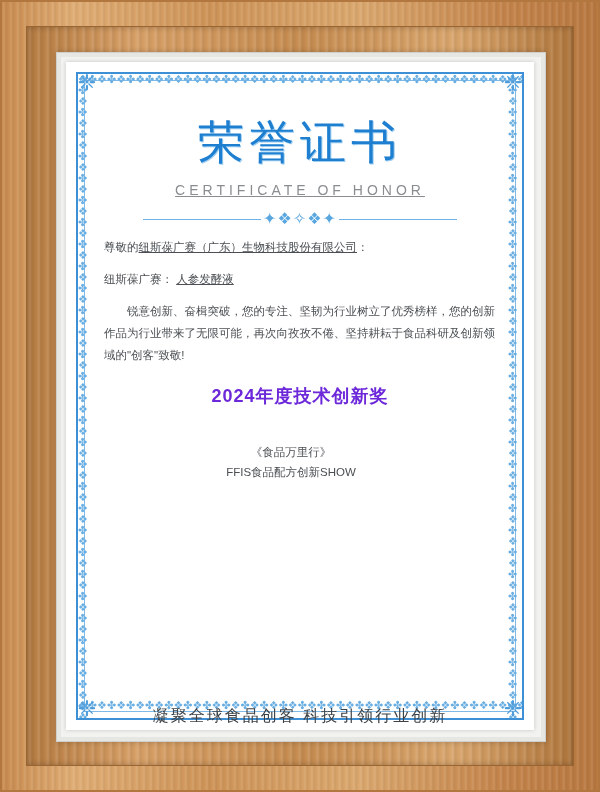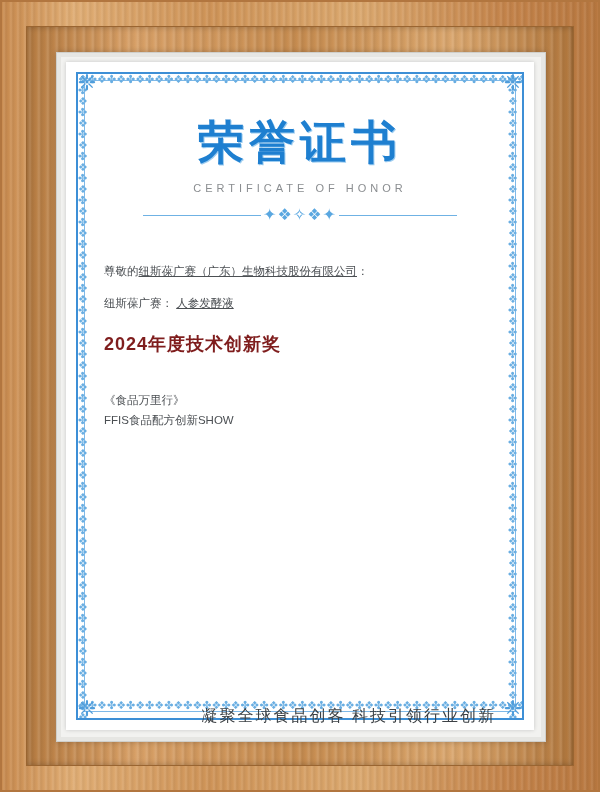--- a/index.html
+++ b/index.html
@@ -101,32 +101,33 @@
 
   
   .content {
     position: absolute;
     left: 38px; top: 44px;
     width: 392px; height: 580px;
   }
   .title {
     text-align: center;
     font-size: 46px;
-    font-weight: bold;
+    font-weight: normal;
     letter-spacing: 5px;
     color: #1e7fd0;
     margin-top: 6px;
     text-shadow: 1px 1px 0 #9ecdf0;
   }
   .subtitle {
     text-align: center;
-    font-size: 11px;
+    font-size: 14px;
     letter-spacing: 4px;
     color: #8a8d90;
     margin-top: 8px;
+    text-decoration: underline;
   }
   .divider {
     margin: 10px auto 0 auto;
     width: 330px;
     height: 24px;
     position: relative;
   }
   .divider .line {
     position: absolute;
     top: 11px;
@@ -141,51 +142,52 @@
     left: 50%;
     transform: translateX(-50%);
     top: 0px;
     font-size: 16px;
     color: #5aa7e0;
     line-height: 22px;
     letter-spacing: 1px;
   }
 
   .body-text {
-    margin-top: 32px;
+    margin-top: 4px;
     color: #4b4f53;
     font-size: 11.5px;
     line-height: 22px;
   }
   .para { margin: 0 0 10px 0; }
   .para.indent { text-indent: 23px; }
   .uline { text-decoration: underline; }
 
   .award {
+    text-align: center;
     font-size: 18px;
     font-weight: bold;
-    color: #7f1d1d;
+    color: #6d28d9;
     letter-spacing: 1px;
     margin: 18px 0 6px 0;
   }
 
   .signature {
     margin-top: 34px;
-    text-align: left;
+    text-align: center;
     color: #4b4f53;
     font-size: 11.5px;
     line-height: 20px;
     padding-right: 18px;
   }
 
   .slogan {
     position: absolute;
     left: 0; top: 600px;
     width: 392px;
-    text-align: right;
+    text-align: center;
     font-size: 16px;
     color: #3c4145;
     letter-spacing: 2px;
   }
 </style>
 </head>
 <body>
 
 <div class="frame-outer"></div>
 <div class="frame-wood-inner"></div>
@@ -216,20 +218,21 @@
     </div>
 
     <div class="body-text">
       <p class="para">
         <span>尊敬的</span><span class="uline">纽斯葆广赛（广东）生物科技股份有限公司</span><span>：</span>
       </p>
       <p class="para">
         <span>纽斯葆广赛：</span>
         <span class="uline">人参发酵液</span>
       </p>
+      <p class="para indent">锐意创新、奋楫突破，您的专注、坚韧为行业树立了优秀榜样，您的创新作品为行业带来了无限可能，再次向孜孜不倦、坚持耕耘于食品科研及创新领域的"创客"致敬!</p>
     </div>
 
     <div class="award">2024年度技术创新奖</div>
 
     <div class="signature">
       <div>《食品万里行》</div>
       <div>FFIS食品配方创新SHOW</div>
     </div>
 
     <div class="slogan">凝聚全球食品创客 科技引领行业创新</div>

